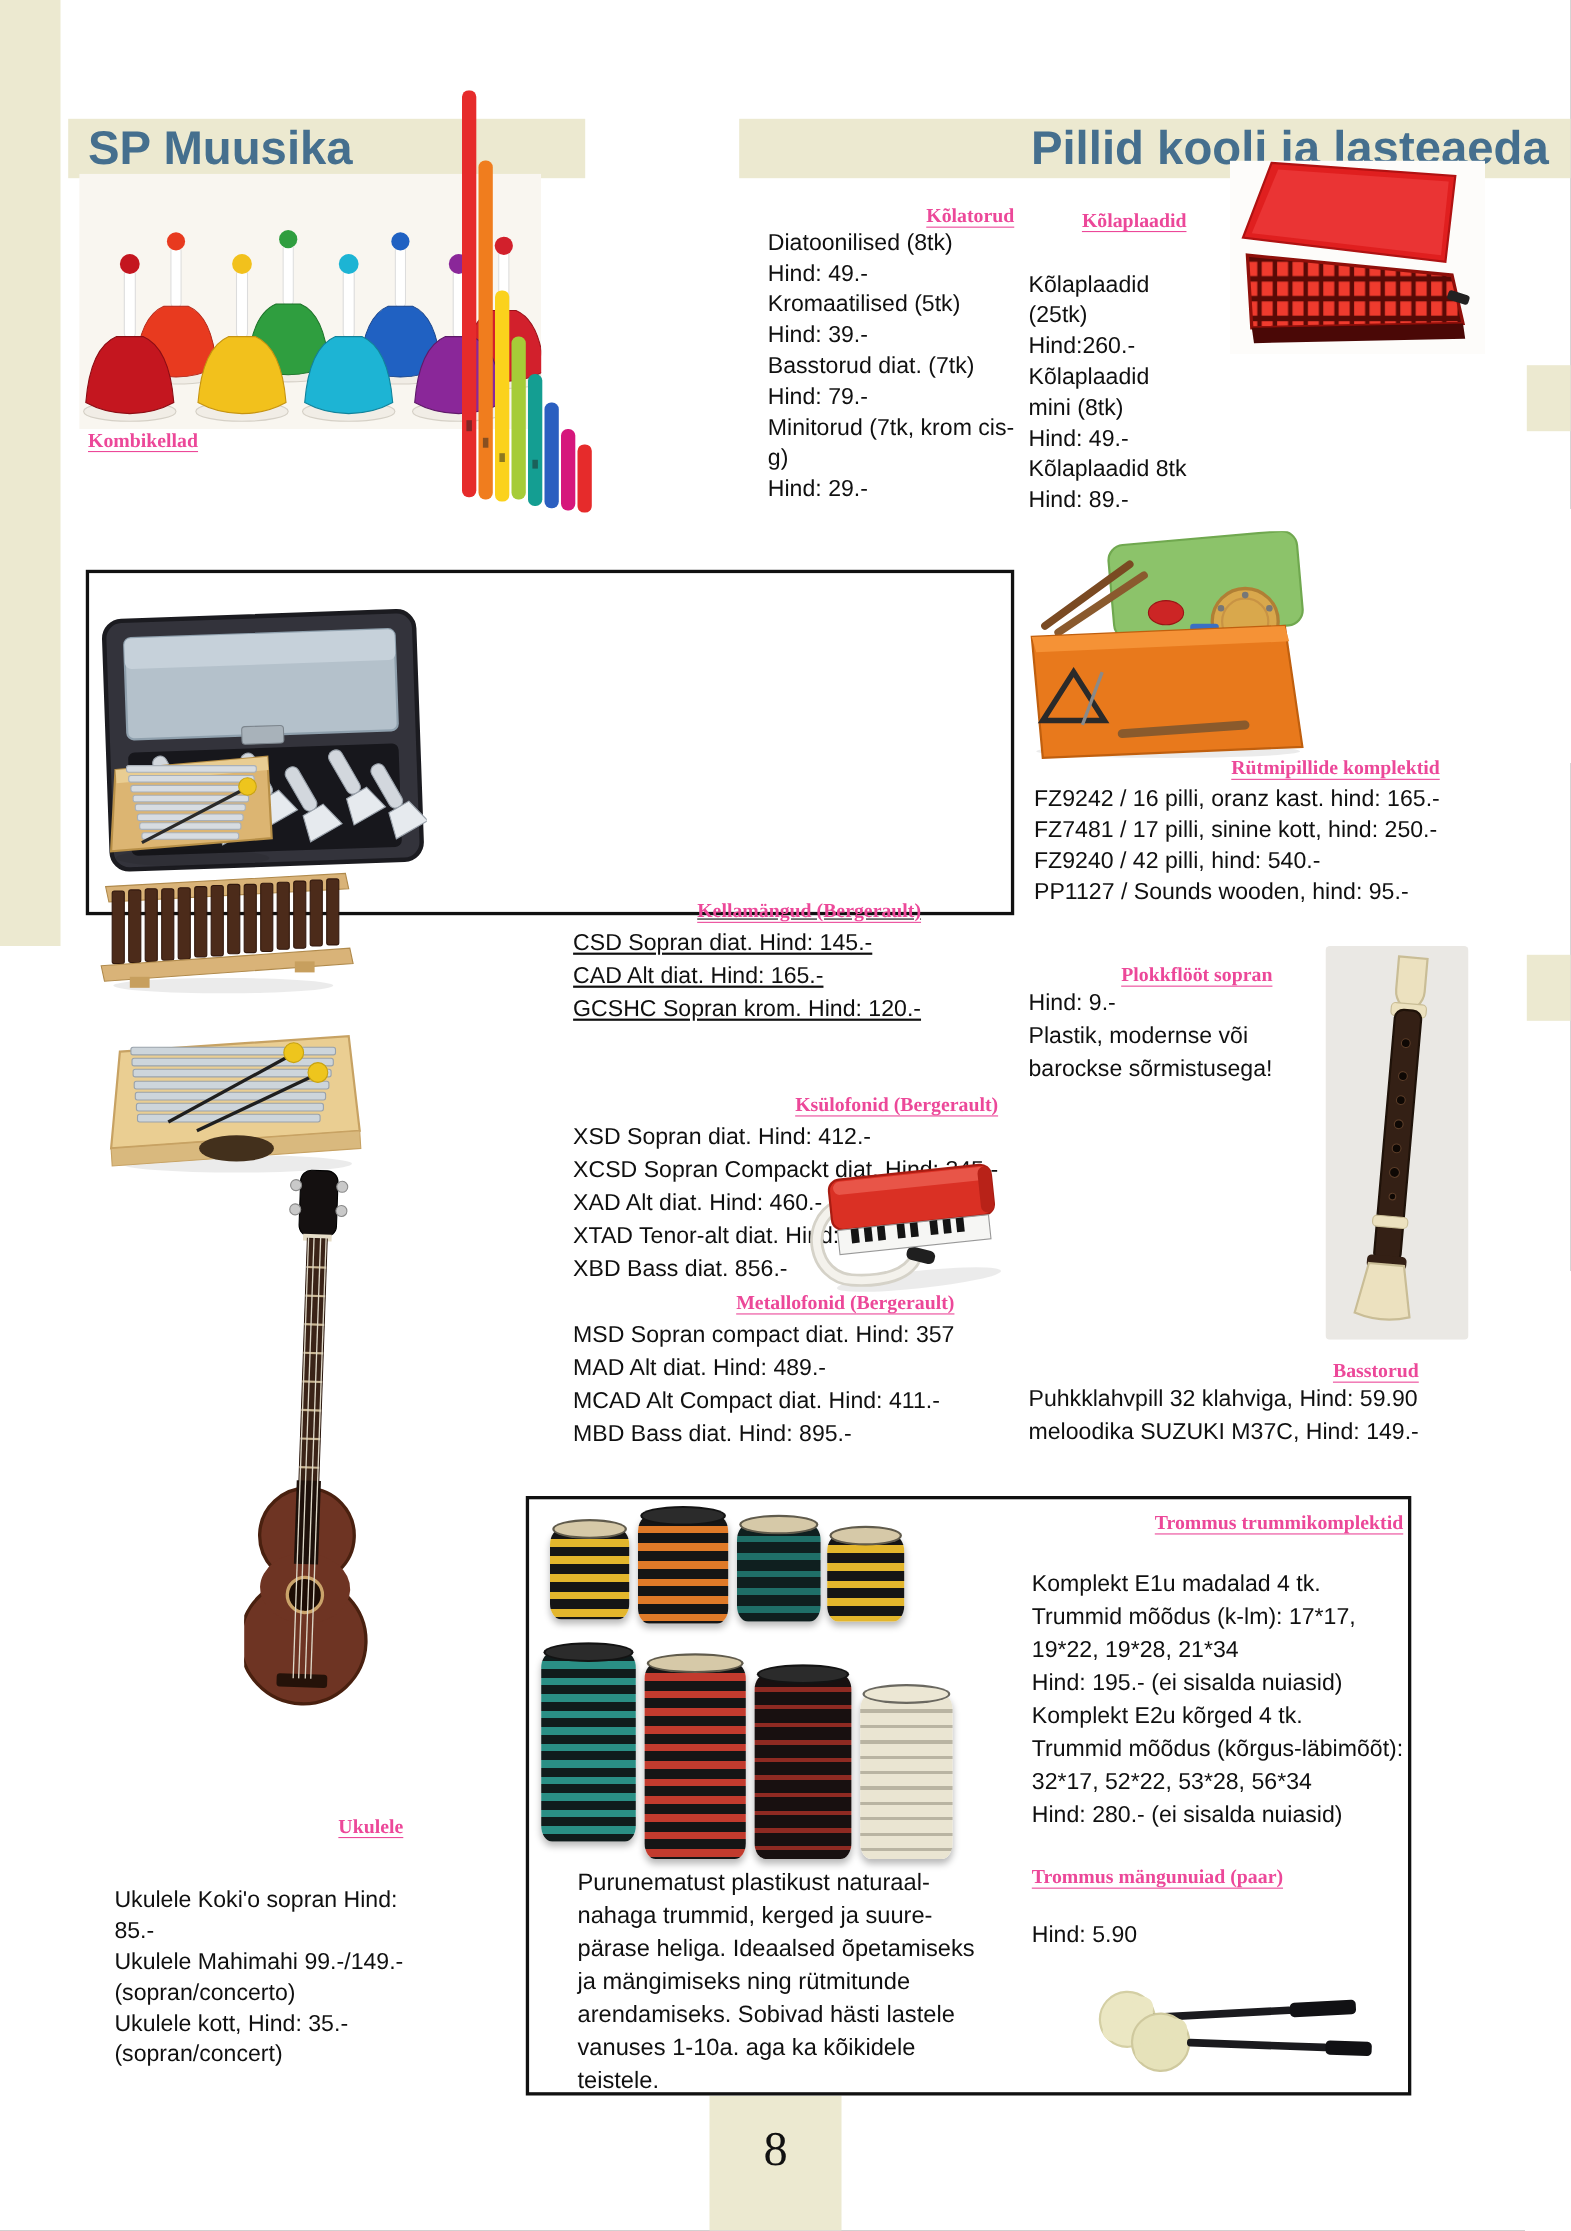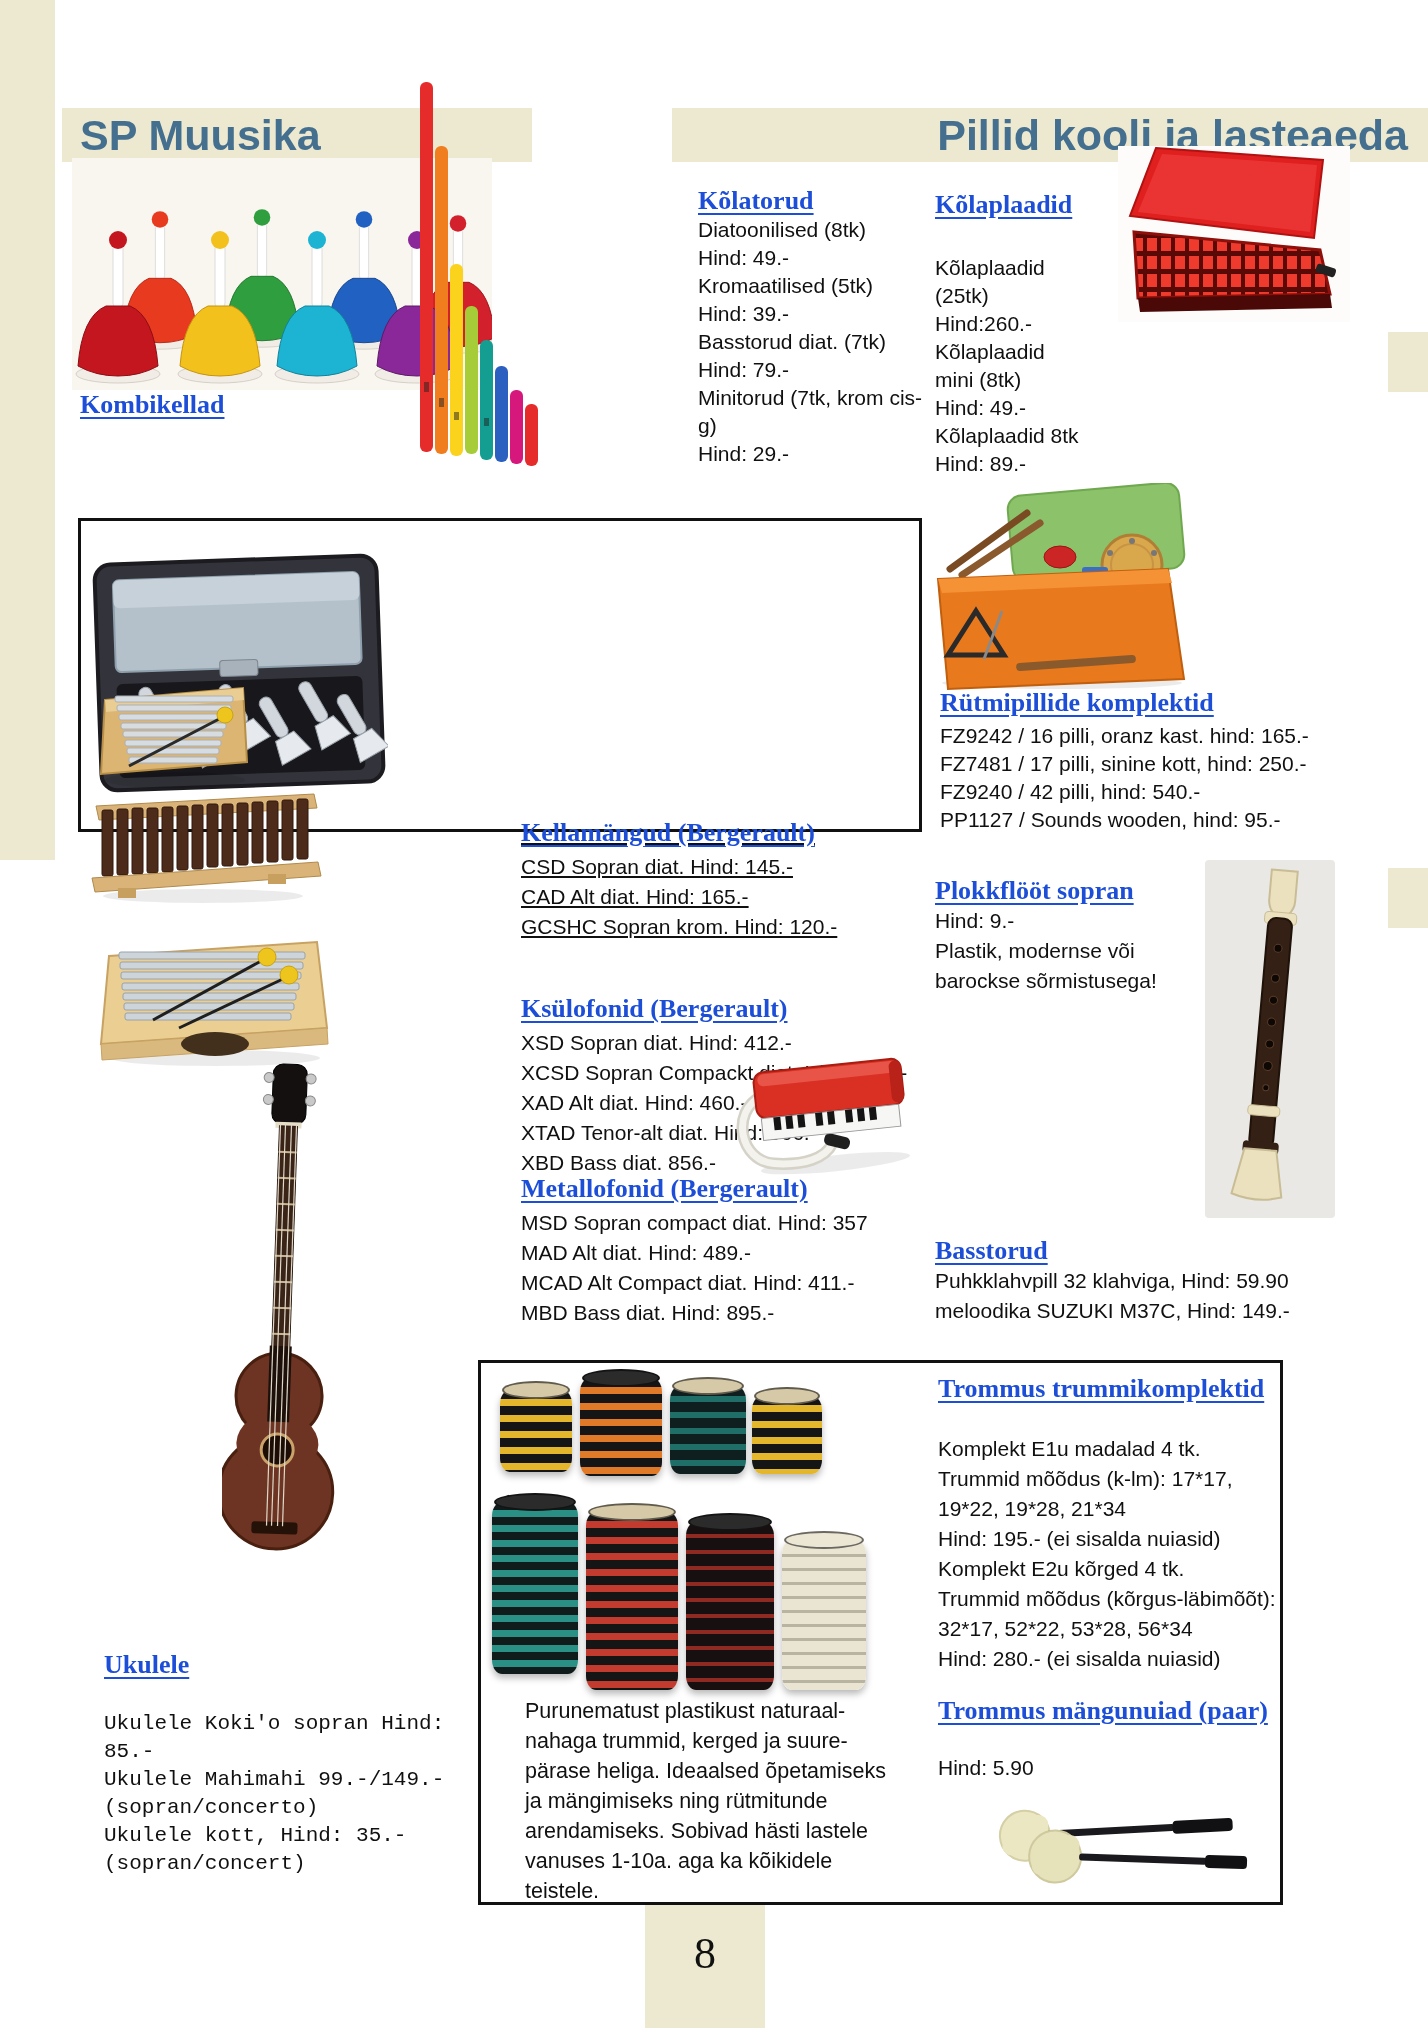--- a/index.html
+++ b/index.html
@@ -2,22 +2,22 @@
 <html><head>
 <meta charset="utf-8">
 <style>
   html,body{margin:0;padding:0;background:#888;}
   #page{position:relative;width:1428px;height:2028px;background:#ffffff;overflow:hidden;
         font-family:"Liberation Sans",sans-serif;color:#101010;}
   .abs{position:absolute;}
   .accent{background:#ece9d0;}
   .bar-title{font-family:"Liberation Sans",sans-serif;font-weight:bold;font-size:43px;
              color:#456f8e;line-height:54px;white-space:nowrap;}
-  .section-heading{font-family:"Liberation Serif","DejaVu Serif",serif;font-weight:700;font-size:26px;
-                   color:#1d4ed8;text-decoration:underline;text-underline-offset:4px;white-space:nowrap;}
+  .section-heading{font-family:"Liberation Serif","DejaVu Serif",serif;font-weight:700;font-size:18px;
+                   color:#ec4899;text-decoration:underline;text-underline-offset:4px;white-space:nowrap;text-align:right;}
   .section-lines{font-size:21px;line-height:28px;white-space:pre-line;color:#101010;}
   figure{margin:0;}
   
   .drum{position:absolute;border-radius:10px/14px;box-shadow:0 4px 7px rgba(0,0,0,.28);}
   .drum::before{content:"";position:absolute;left:2px;right:2px;top:-9px;height:18px;border-radius:50%;
                 background:var(--head);border:2px solid rgba(0,0,0,.55);box-sizing:border-box;}
   .dr-yellow{background:repeating-linear-gradient(#151515 0 9px,#e3b62c 9px 16px);}
   .dr-orange{background:repeating-linear-gradient(#151515 0 9px,#e07a28 9px 16px);}
   .dr-teal{background:repeating-linear-gradient(#101c1c 0 8px,#2a8f85 8px 15px);}
   .dr-dkteal{background:repeating-linear-gradient(#0f1f1f 0 10px,#1f6f68 10px 16px);}
@@ -474,21 +474,21 @@
             <line x1="56" y1="64" x2="56" y2="466"></line>
             <line x1="62" y1="64" x2="62" y2="466"></line>
             <line x1="67" y1="64" x2="67" y2="466"></line>
           </g>
       </g>
     </svg>
   </figure>
 
   <div class="abs" style="left:104px;top:1650px;">
     <div class="section-heading">Ukulele</div>
-    <div class="section-lines" style="margin-top:30px;font-family:Liberation Mono, monospace;">Ukulele Koki'o sopran Hind:
+    <div class="section-lines" style="margin-top:43px;">Ukulele Koki'o sopran Hind:
 85.-
 Ukulele Mahimahi 99.-/149.-
 (sopran/concerto)
 Ukulele kott, Hind: 35.-
 (sopran/concert)</div>
   </div>
 
   <div class="abs page-number" style="left:645px;top:1928px;width:120px;">8</div>
 
 </div>

